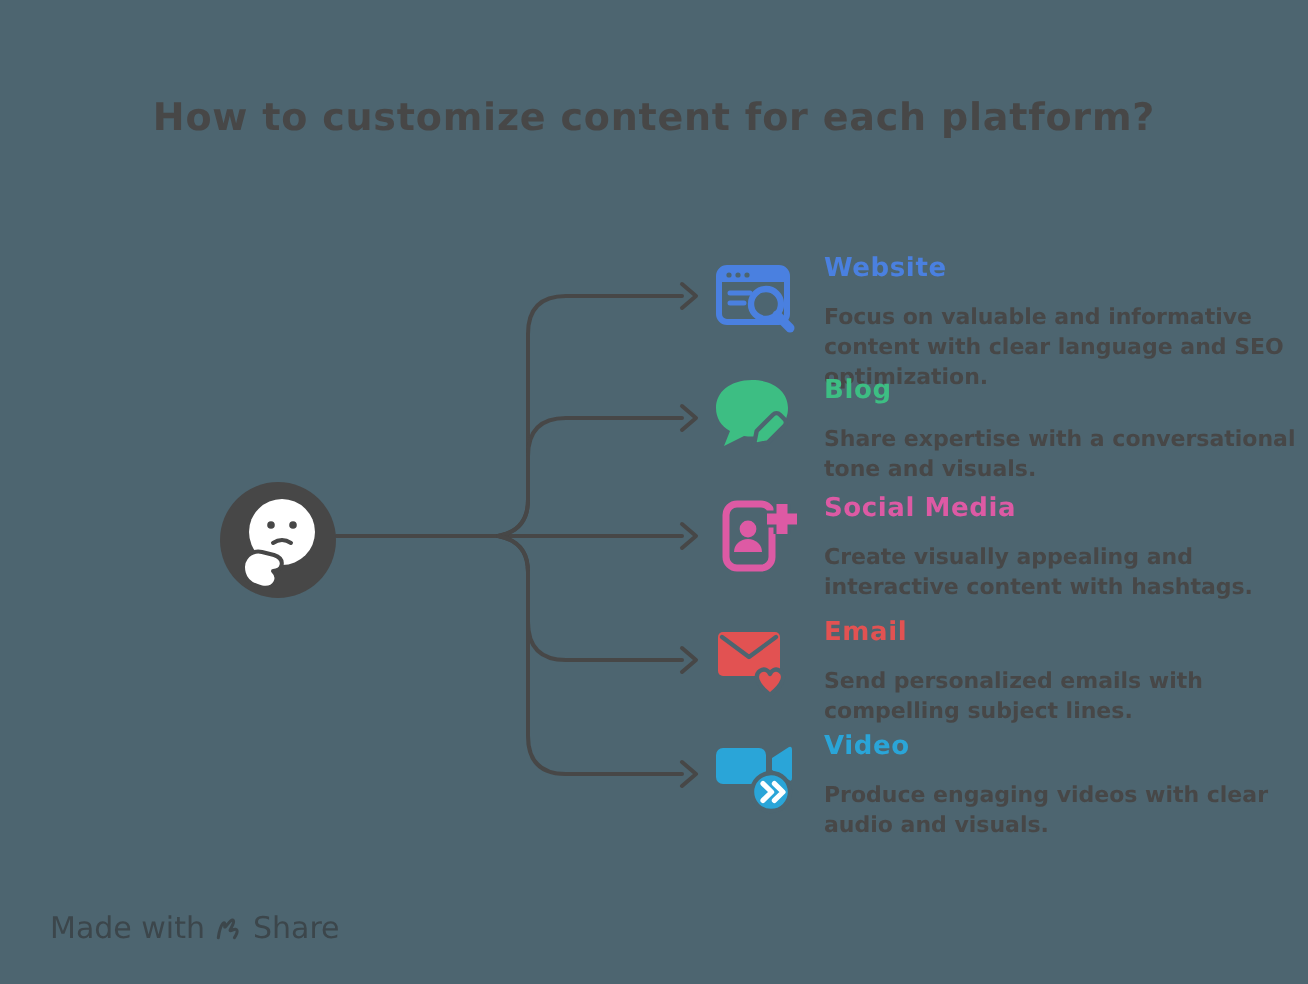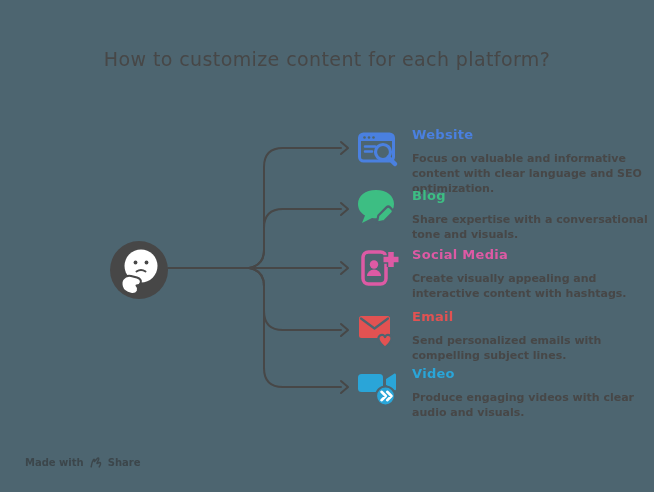--- a/index.html
+++ b/index.html
@@ -2,37 +2,37 @@
 <html><head>
 <meta charset="utf-8">
 <style>
   html,body{margin:0;padding:0;background:#333;}
   .canvas{
     position:relative;width:654px;height:492px;overflow:hidden;
     font-family:"DejaVu Sans","Liberation Sans",sans-serif;
   }
   .title{
     position:absolute;top:48px;left:0;width:100%;text-align:center;
-    font-size:19px;font-weight:normal;letter-spacing:.4px;
+    font-size:19px;font-weight:bold;letter-spacing:.4px;
   }
   .connector{position:absolute;left:0;top:0;pointer-events:none;}
   .center-node{
     position:absolute;left:110px;top:241px;width:58px;height:58px;border-radius:50%;
   }
   .center-node svg{display:block;width:58px;height:58px;}
   .row{position:absolute;left:356px;display:flex;gap:12px;}
   .icon{width:44px;height:44px;flex:none;}
   .icon svg{display:block;width:44px;height:44px;}
   .texts{width:244px;padding-top:1px;}
   .label{font-size:13px;font-weight:bold;letter-spacing:.3px;}
   .desc{margin-top:9px;font-size:11px;font-weight:bold;line-height:15px;}
   .desc span{display:block;}
   .footer{
     position:absolute;left:25px;top:455px;display:flex;align-items:center;gap:5px;
-    font-size:10px;font-weight:bold;
+    font-size:15px;font-weight:normal;
   }
   .footer svg{display:block;}
 </style>
 </head>
 <body>
 
 <div class="canvas" style="background-color: rgb(77, 101, 112);">
 
   <div class="title" style="color: rgb(71, 71, 71);">How to customize content for each platform?</div>
 

